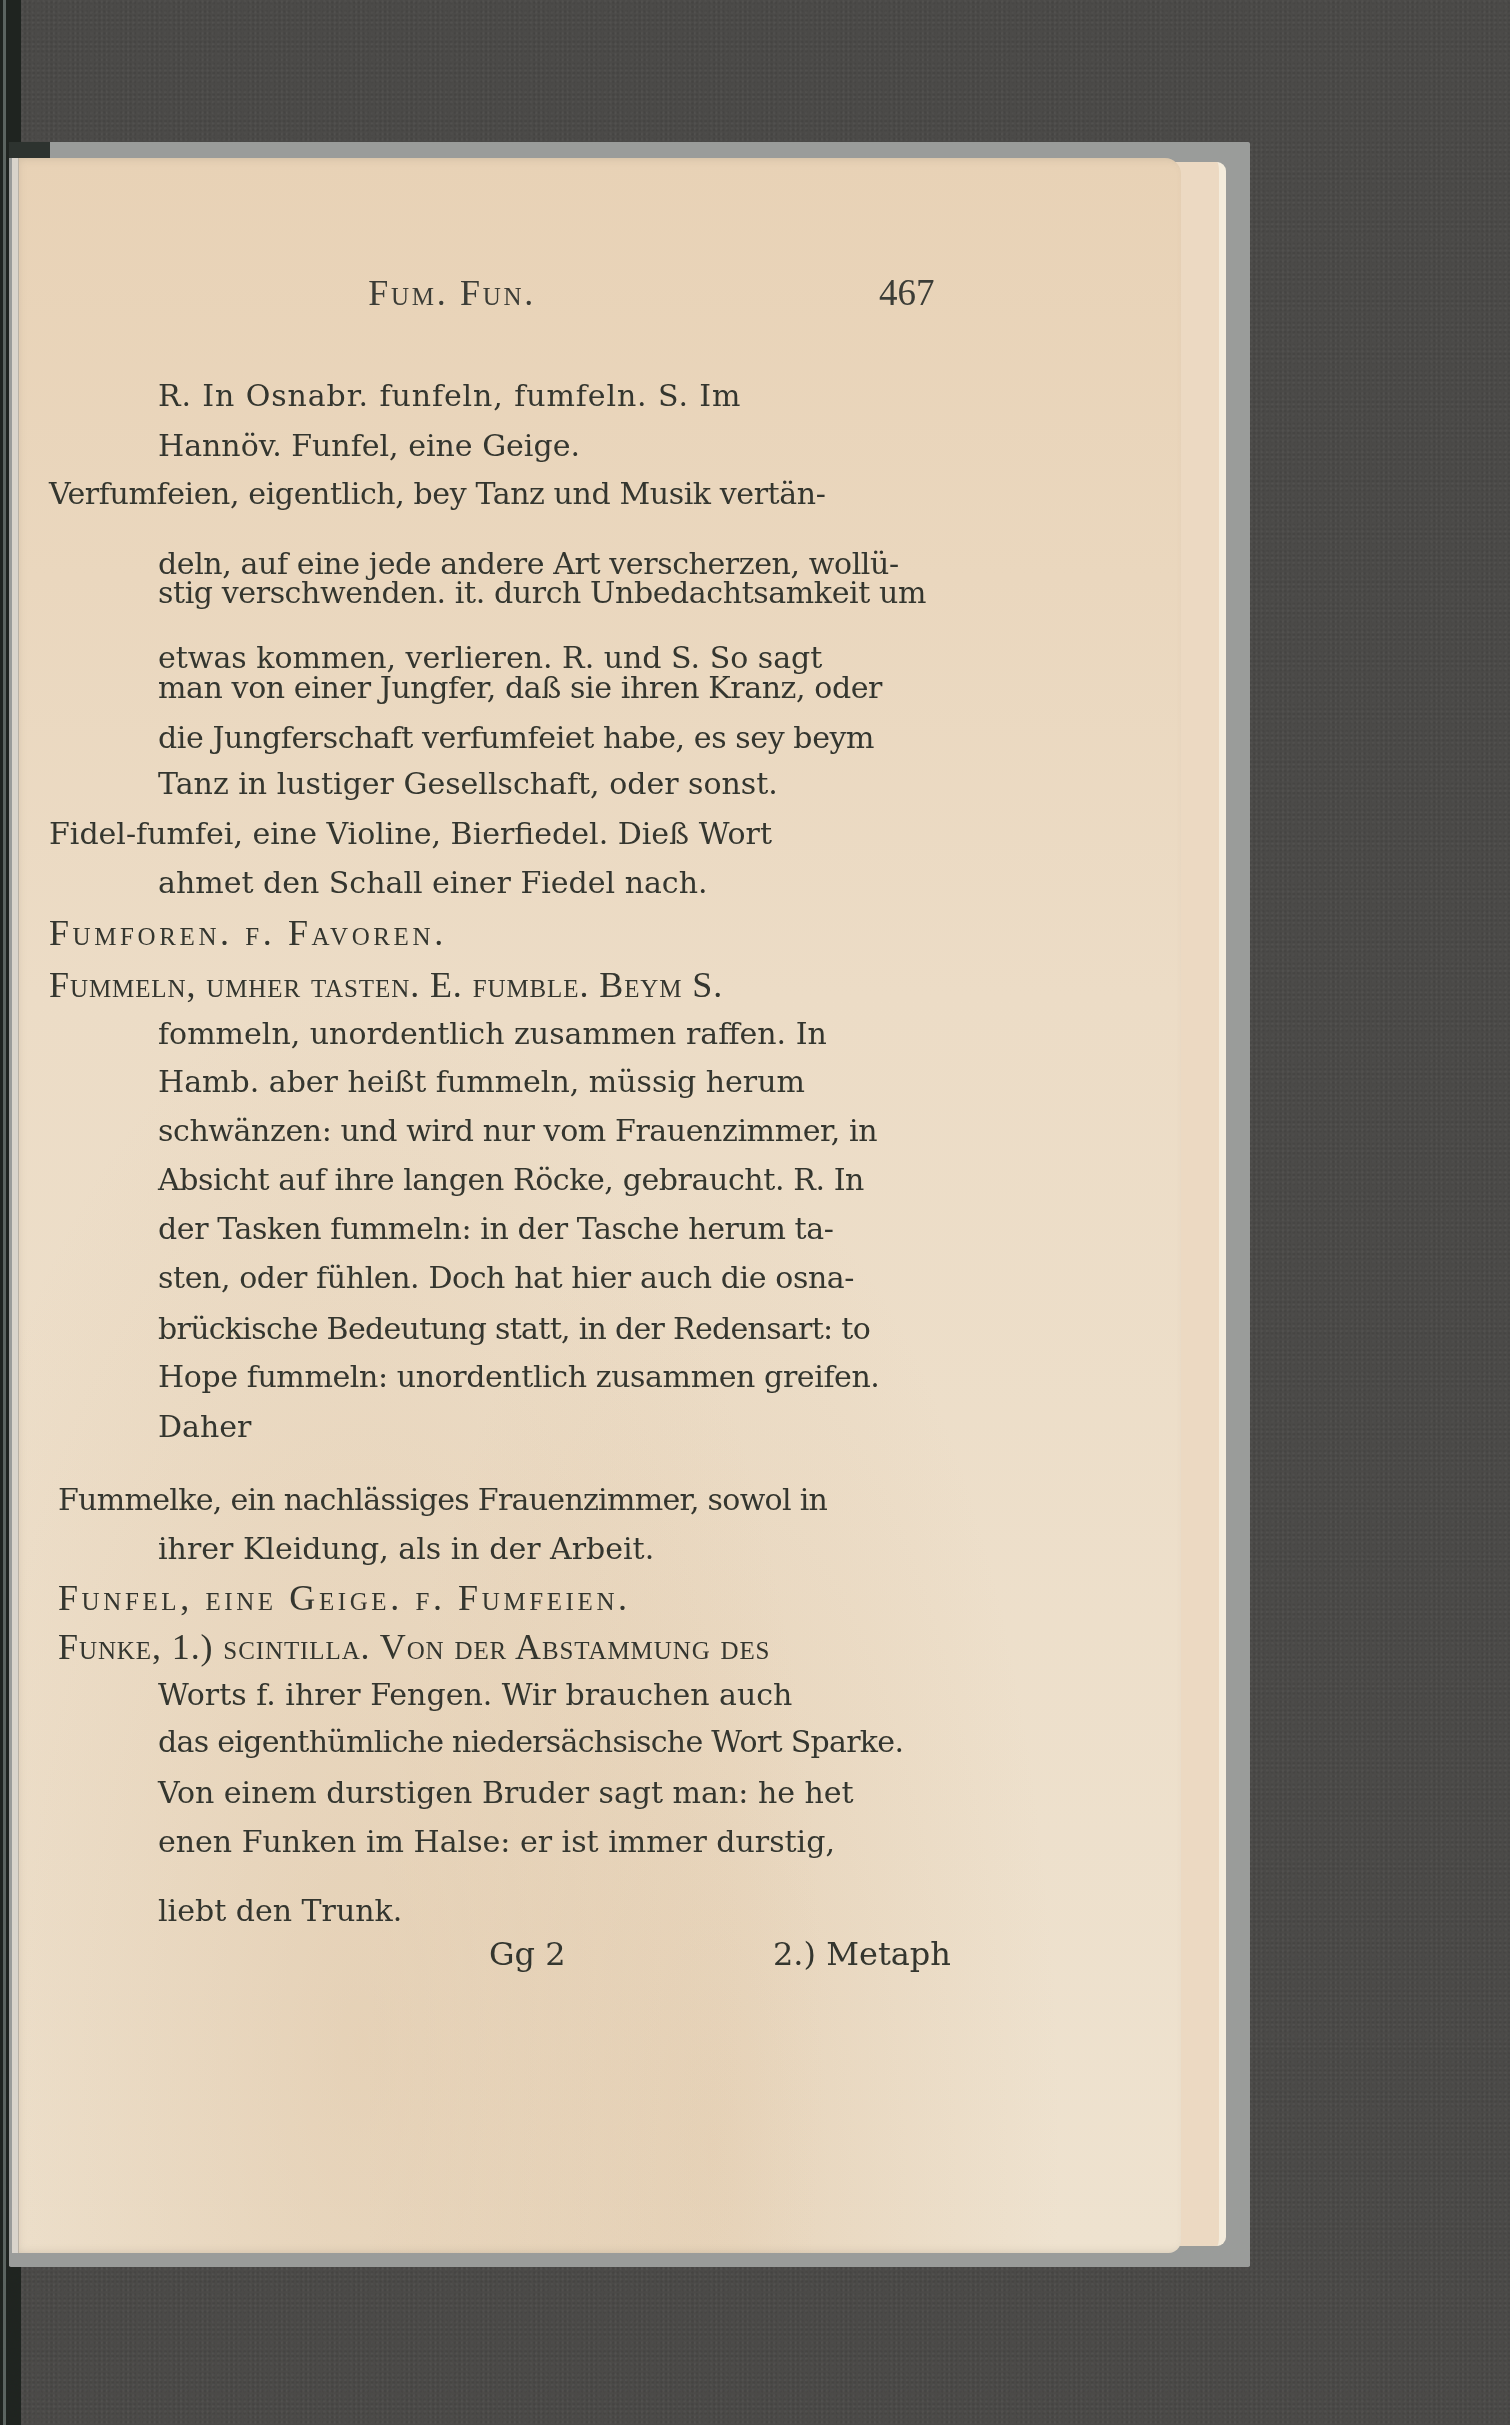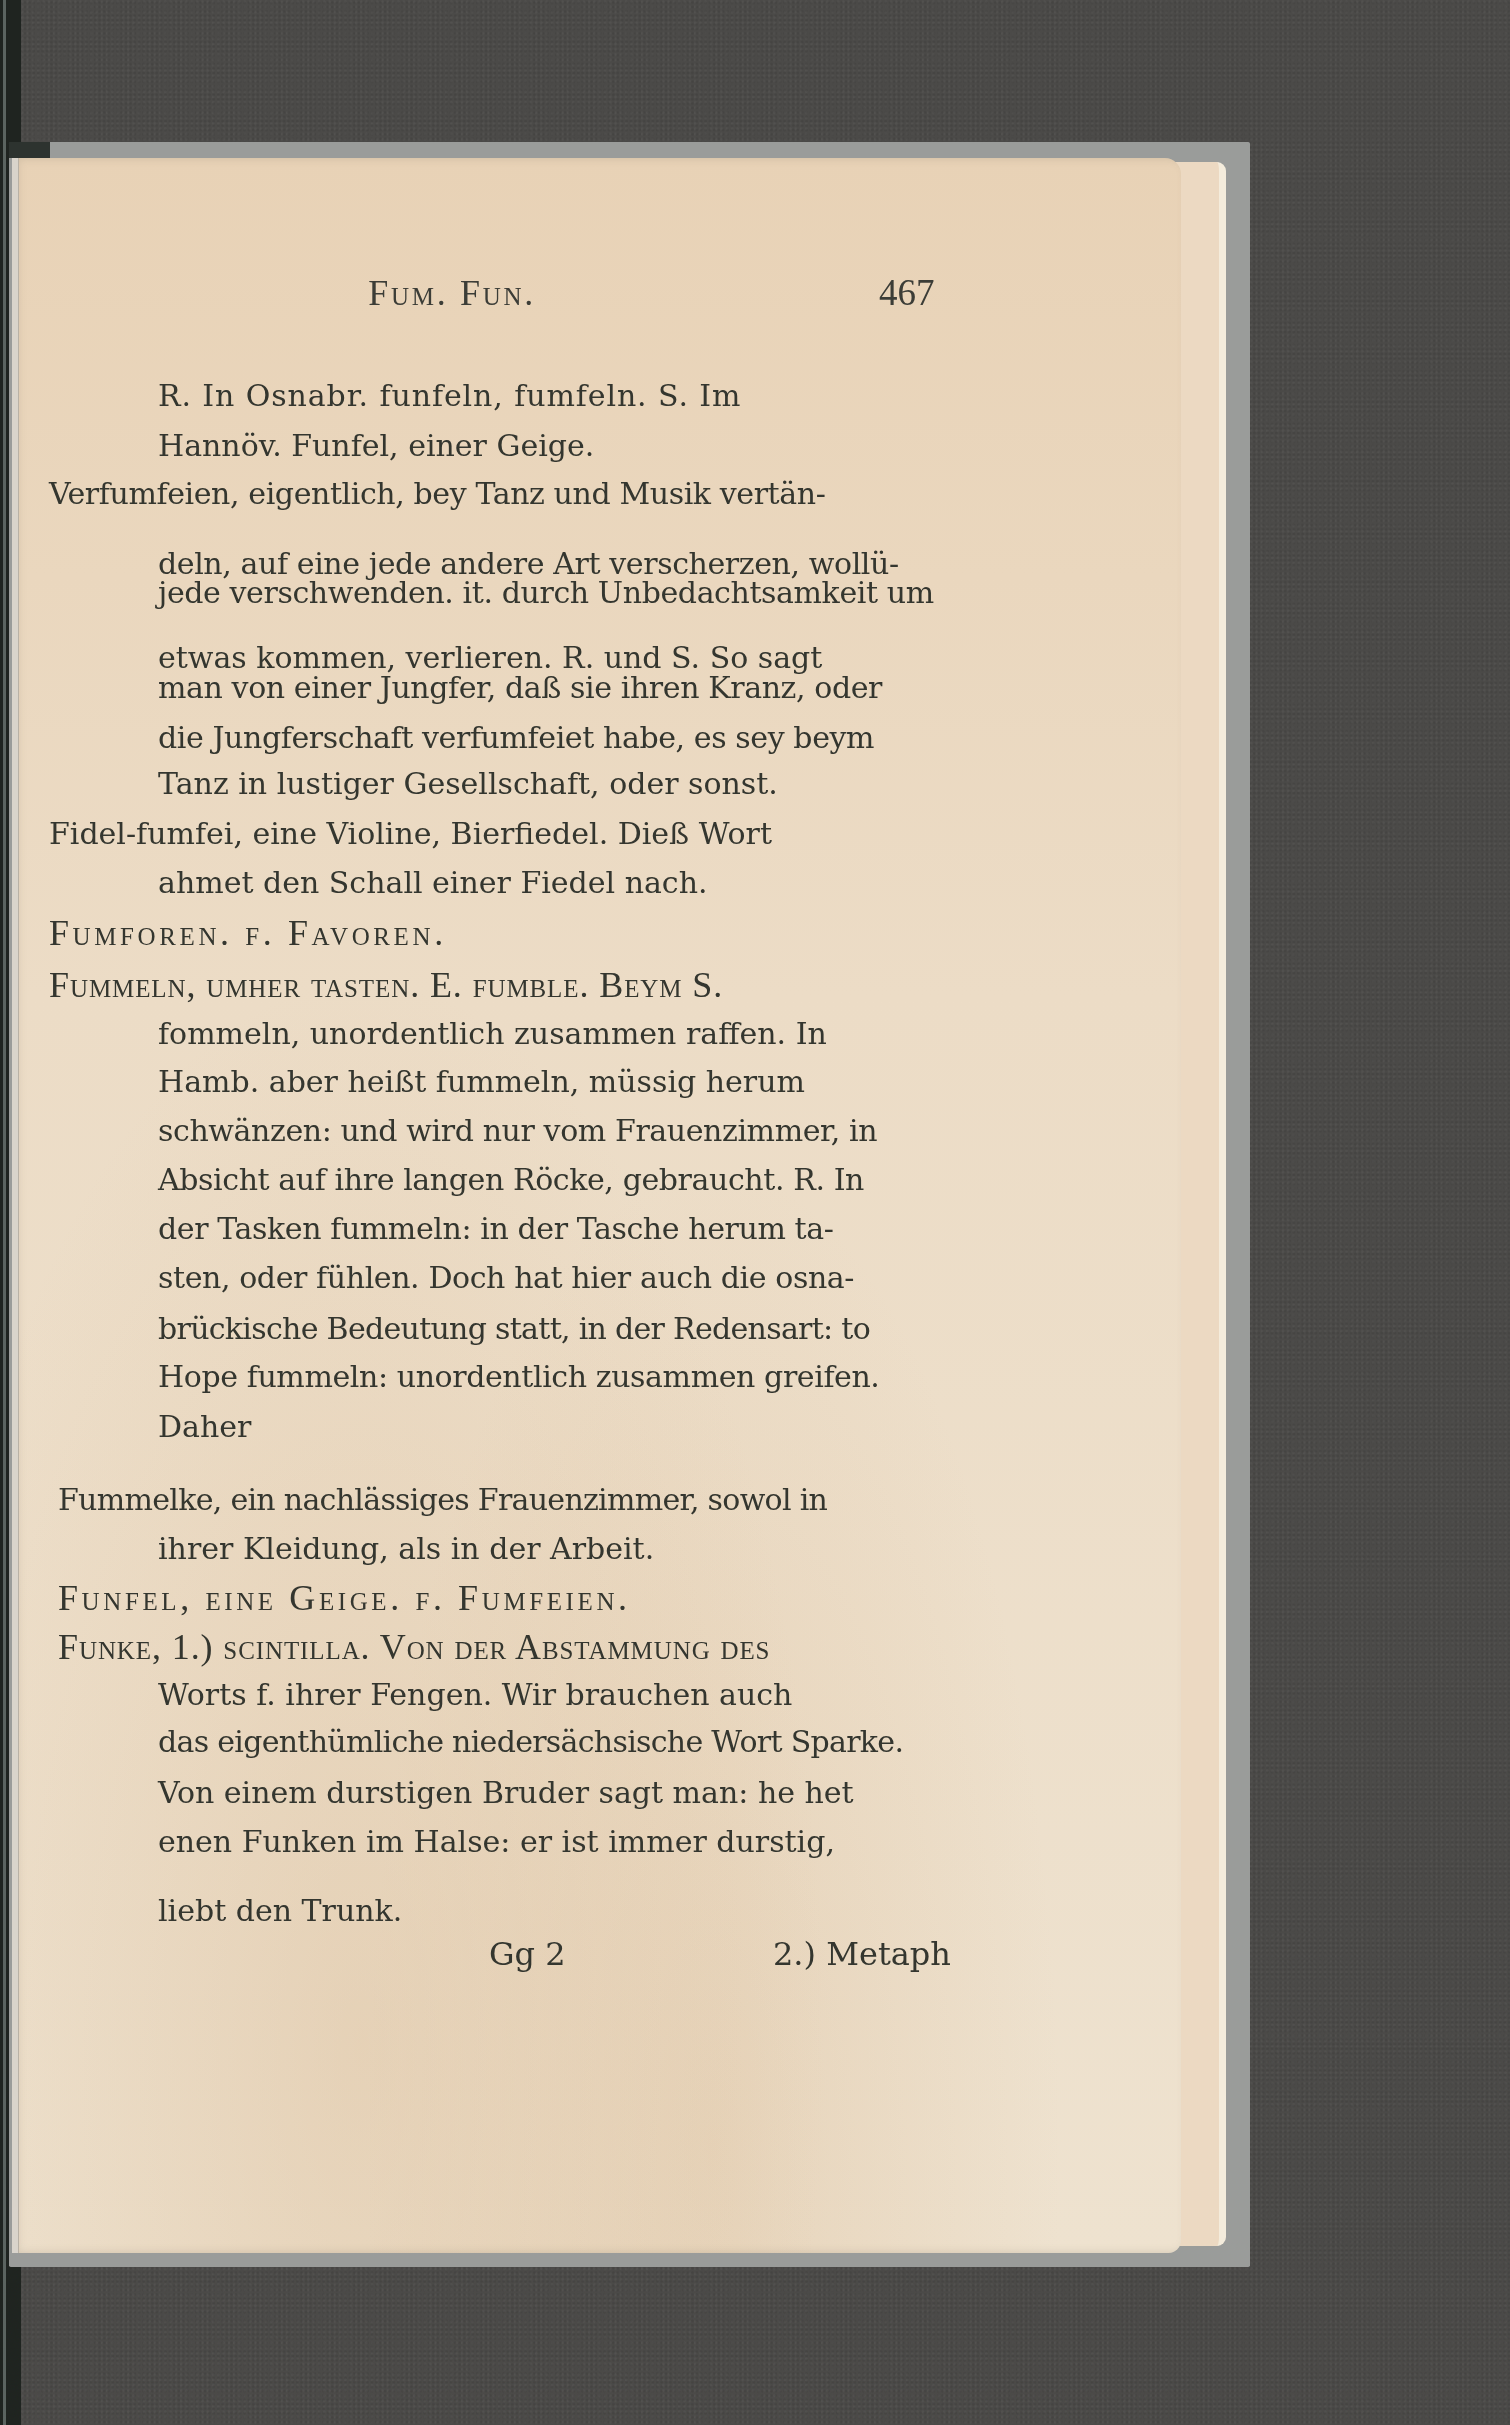--- a/index.html
+++ b/index.html
@@ -96,24 +96,24 @@
 <div class="page"></div>
 <div class="page-left-rule"></div>
 
 <div class="header">
   <span class="running">Fum. Fun.</span>
   <span class="pagenum">467</span>
 </div>
 
 <div class="text">
   <div class="line indent" style="top:378px; width:800px; letter-spacing:0.9px;">R.  In Osnabr. funfeln, fumfeln.  S.  Im</div>
-  <div class="line indent" style="top:428px;">Hannöv. Funfel, einer Geige.</div>
+  <div class="line indent" style="top:428px;">Hannöv. Funfel, eine Geige.</div>
   <div class="line hang" style="top:476px; letter-spacing:-0.4px;">Verfumfeien, eigentlich, bey Tanz und Musik vertän-</div>
   <div class="line indent" style="top:526px; letter-spacing:-0.4px;margin-top:20px;">deln, auf eine jede andere Art verscherzen, wollü-</div>
-  <div class="line indent" style="top:575px; letter-spacing:-0.4px;">jede verschwenden. it. durch Unbedachtsamkeit um</div>
+  <div class="line indent" style="top:575px; letter-spacing:-0.4px;">stig verschwenden. it. durch Unbedachtsamkeit um</div>
   <div class="line indent" style="top:640px;">etwas kommen, verlieren. R. und S.   So sagt</div>
   <div class="line indent" style="top:670px; letter-spacing:-0.4px;">man von einer Jungfer, daß sie ihren Kranz, oder</div>
   <div class="line indent" style="top:720px; letter-spacing:-0.4px;">die Jungferschaft verfumfeiet habe, es sey beym</div>
   <div class="line indent" style="top:766px;">Tanz in lustiger Gesellschaft, oder sonst.</div>
   <div class="line hang" style="top:816px;">Fidel-fumfei, eine Violine, Bierfiedel.   Dieß Wort</div>
   <div class="line indent" style="top:865px;">ahmet den Schall einer Fiedel nach.</div>
   <div class="line hang sc" style="top:915px;">Fumforen. f. Favoren.</div>
   <div class="line hang sc" style="top:967px; letter-spacing:0.9px;">Fummeln, umher tasten.   E. fumble.   Beym S.</div>
   <div class="line indent" style="top:1016px;">fommeln, unordentlich zusammen raffen.   In</div>
   <div class="line indent" style="top:1064px;">Hamb. aber heißt fummeln,  müssig herum</div>

